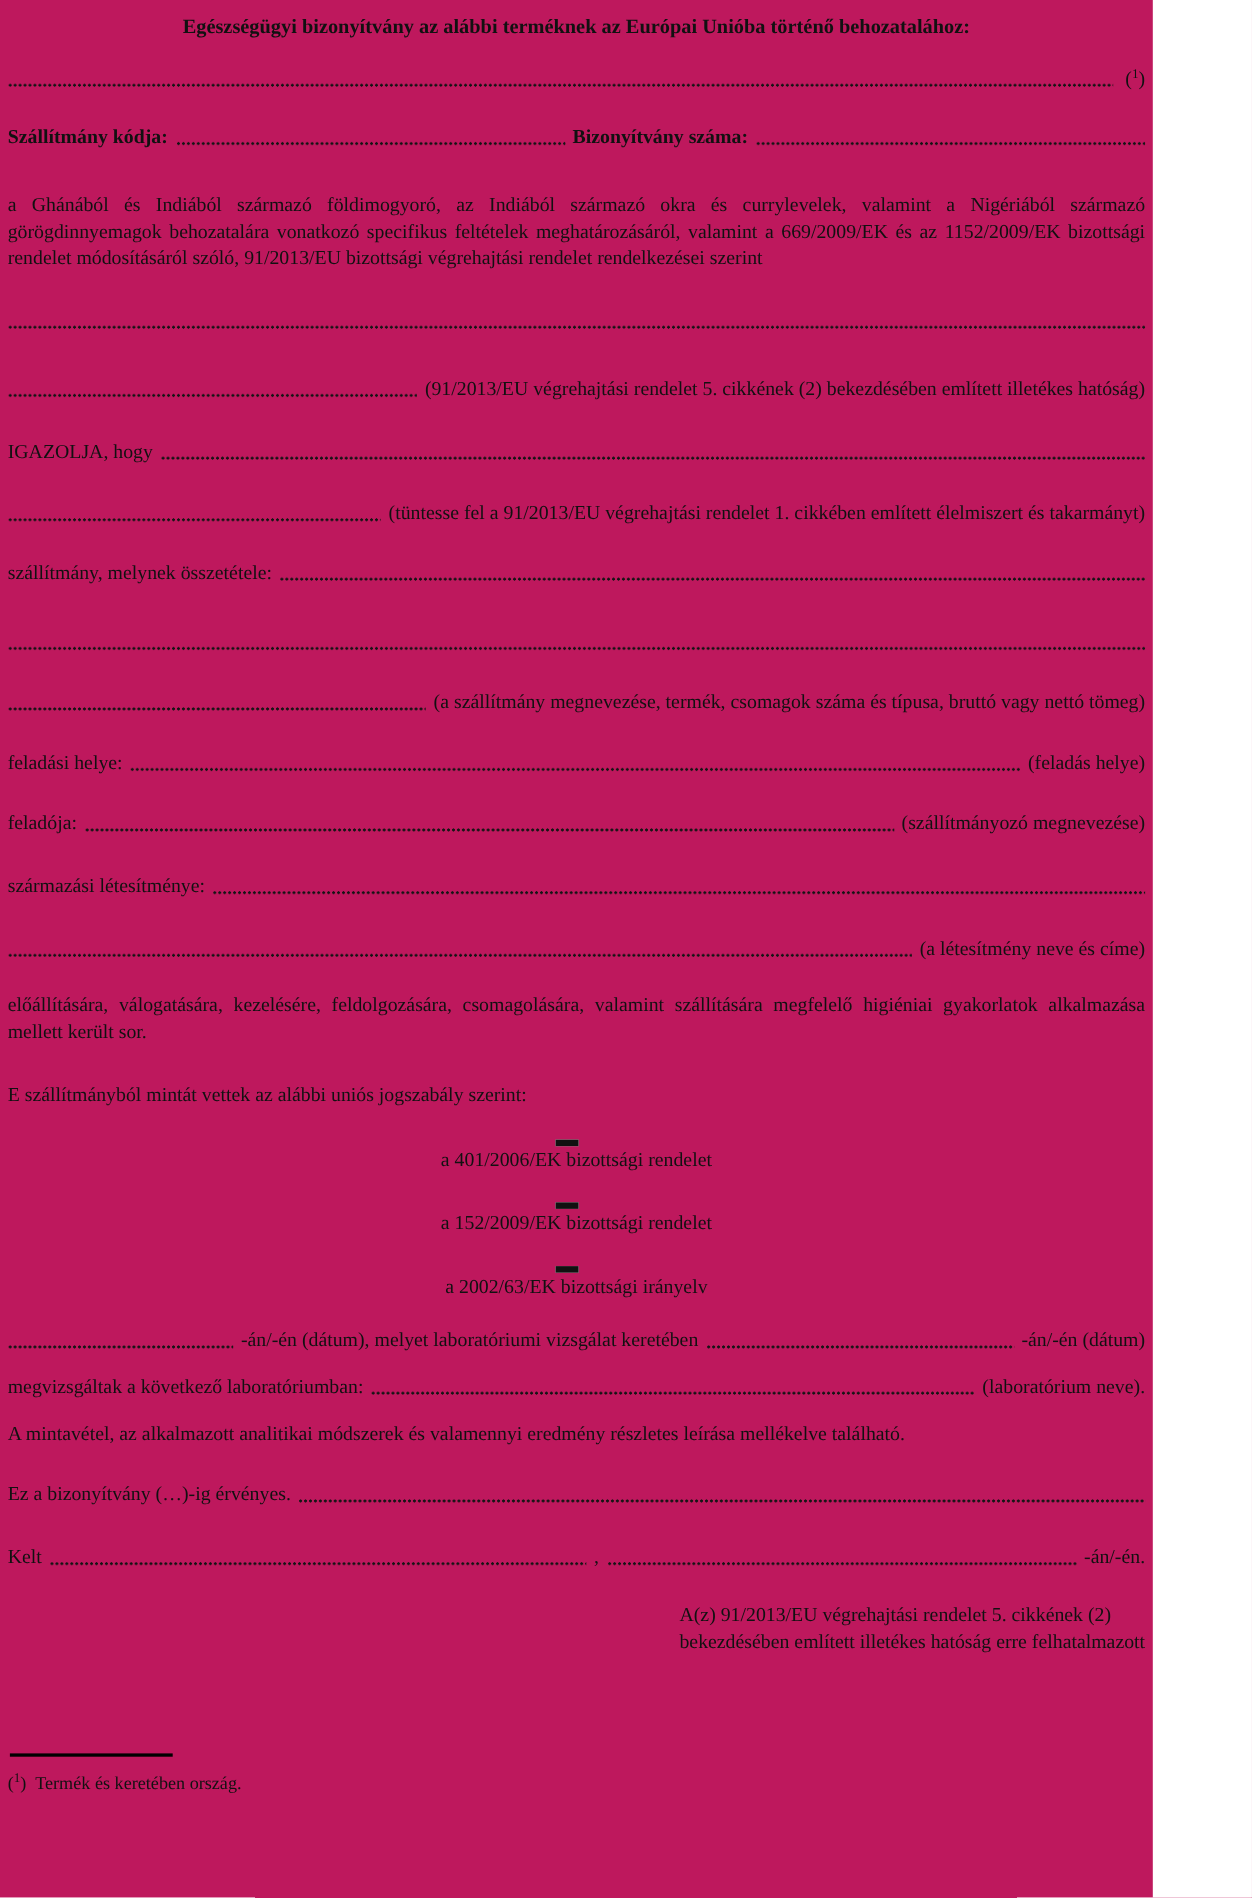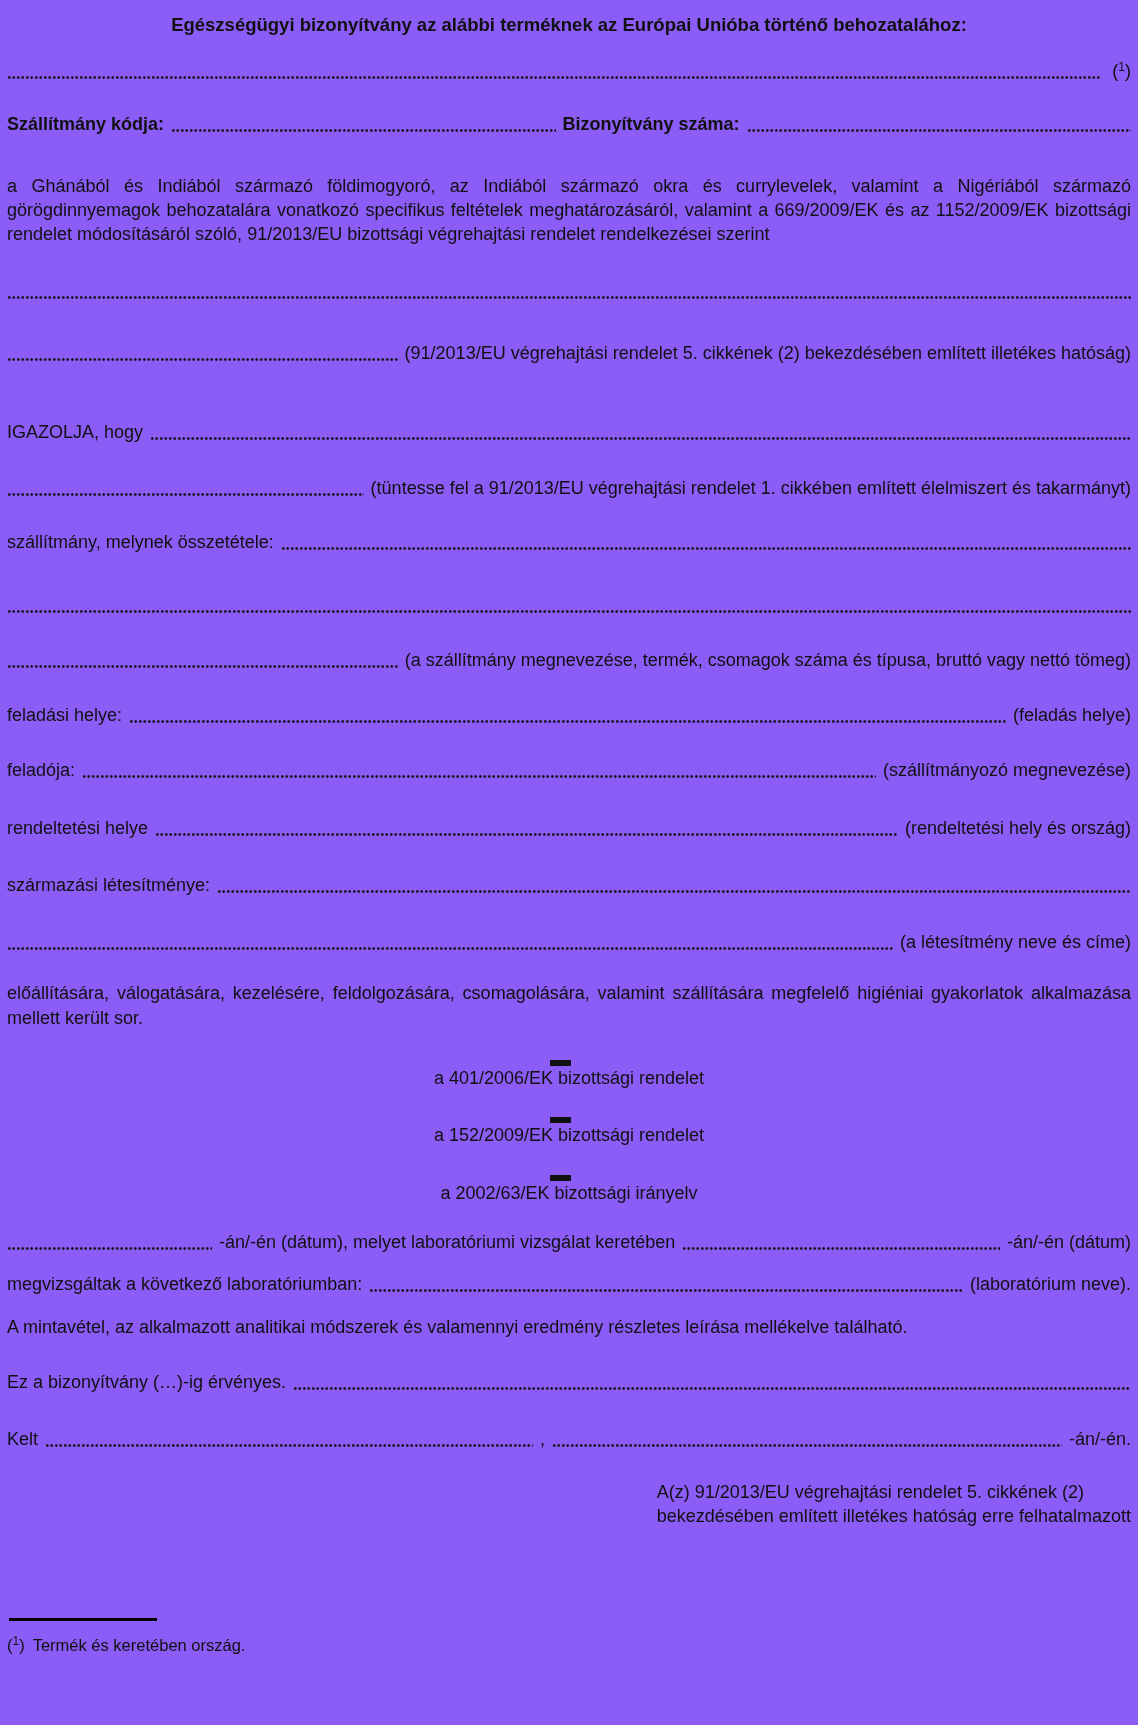--- a/index.html
+++ b/index.html
@@ -1,24 +1,24 @@
 <!DOCTYPE html>
 <html><head>
 <meta charset="utf-8">
 <style>
   html,body{margin:0;padding:0;background:#fff;}
   .page{
     position:relative;
-    width:1138px;height:1725px;
+    width:1048px;height:1725px;
     box-sizing:border-box;
     padding:0 7px;
     overflow:hidden;
-    background:#8b5cf6;
+    background:#be185d;
     color:#111;
-    font-family:Liberation Sans, sans-serif;
+    font-family:Liberation Serif, serif;
     font-size:18px;
   }
   .title{
     margin-top:12px;
     text-align:center;
     font-weight:bold;
     font-size:18.5px;
     line-height:26px;
   }
   .row{display:flex;height:24px;line-height:24px;white-space:nowrap;}
@@ -59,21 +59,21 @@
     width:148px;height:0;
     border-top:3px solid #000;
     margin-left:2px;
   }
   .fnline{font-size:16.5px;line-height:22px;display:flex;align-items:baseline;}
   .fnline .fnref{margin-left:0;margin-right:8px;}.mt13{margin-top:13px}.mt18{margin-top:18px}
   .mt19{margin-top:19px}.mt21{margin-top:21px}.mt26{margin-top:38px}
   .mt27{margin-top:27px}.mt29{margin-top:29px}.mt30{margin-top:30px}
   .mt31{margin-top:31px}.mt32{margin-top:32px}.mt33{margin-top:33px}
   .mt34{margin-top:34px}.mt38{margin-top:38px}.mt39{margin-top:39px}
-  .mt41{margin-top:55px}.mt90{margin-top:90px}
+  .mt41{margin-top:33px}.mt90{margin-top:90px}
 </style>
 </head>
 <body>
 
 <div class="page">
 
   <div class="title">Egészségügyi bizonyítvány az alábbi terméknek az Európai Unióba történő behozatalához:</div>
 
   <div class="row mt21">
     <span class="dots"></span>
@@ -127,38 +127,36 @@
     <span class="dots"></span>
     <span class="nw">(feladás helye)</span>
   </div>
 
   <div class="row mt31">
     <span>feladója:</span>
     <span class="dots"></span>
     <span class="nw">(szállítmányozó megnevezése)</span>
   </div>
 
-  <div class="row mt34">
-    <span>rendeltetési helye</span>
-    <span class="dots"></span>
-    <span class="nw">(rendeltetési hely és ország)</span>
-  </div>
 
   <div class="row mt33">
     <span>származási létesítménye:</span>
     <span class="dots"></span>
   </div>
 
   <div class="row mt33">
     <span class="dots"></span>
     <span class="nw">(a létesítmény neve és címe)</span>
   </div>
 
   <p class="para2 mt27">előállítására, válogatására, kezelésére, feldolgozására, csomagolására, valamint szállítására megfelelő higiéniai gyakorlatok alkalmazása mellett került sor.</p>
 
+  <div class="row mt32">
+    <span>E szállítmányból mintát vettek az alábbi uniós jogszabály szerint:</span>
+  </div>
 
   <div class="cbrow mt29">
     <span class="cbox"></span>
     <span>a 401/2006/EK bizottsági rendelet</span>
   </div>
 
   <div class="cbrow mt33">
     <span class="cbox"></span>
     <span>a 152/2009/EK bizottsági rendelet</span>
   </div>

